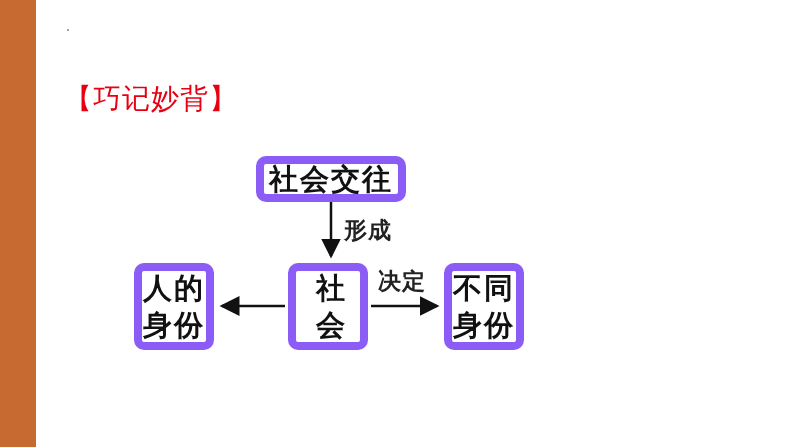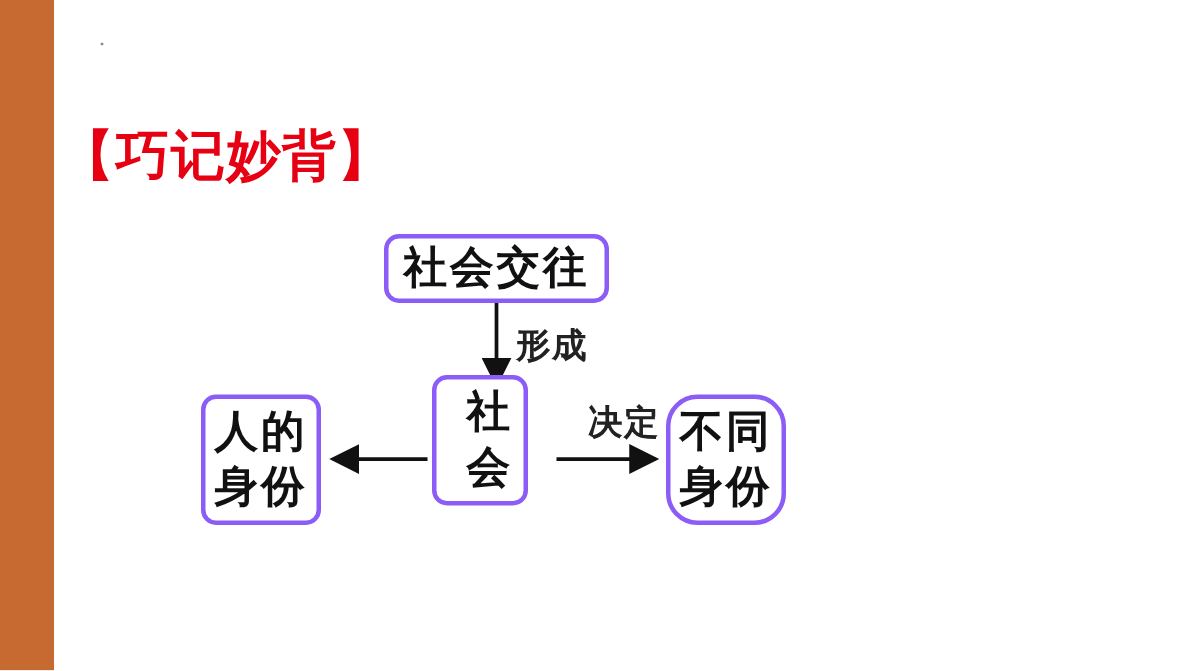--- a/index.html
+++ b/index.html
@@ -25,76 +25,76 @@
   .stray-dot {
     position: absolute;
     left: 66px;
     top: 18px;
     font-size: 16px;
     color: #8a8a8a;
     line-height: 16px;
   }
   .section-title {
     position: absolute;
-    left: 40px;
+    left: 64px;
     top: 80px;
-    font-size: 36px;
-    font-weight: bold;
+    font-size: 28px;
+    font-weight: normal;
     letter-spacing: 1px;
   }
   .diagram {
     position: absolute;
     left: 0;
     top: 0;
     width: 794px;
     height: 447px;
   }
   .arrows {
     position: absolute;
     left: 0;
     top: 0;
     width: 794px;
     height: 447px;
   }
   .box {
     position: absolute;
     box-sizing: border-box;
     background: #ffffff;
-    border: 3px solid #8b5cf6;
+    border: 8px solid #8b5cf6;
     border-radius: 10px;
     color: #111111;
     display: flex;
     flex-direction: column;
     align-items: center;
     justify-content: center;
     font-size: 29px;
     font-weight: 600;
     line-height: 37px;
     letter-spacing: 2px;
   }
   .top-box {
     left: 256px;
     top: 156px;
     width: 150px;
     height: 46px;
     flex-direction: row;
   }
   .left-box   { left: 134px; top: 263px; width: 80px; height: 87px; text-align: center; }
-  .center-box { left: 288px; top: 250px; width: 64px; height: 87px; padding-left: 20px; }
-  .right-box  { left: 444px; top: 263px; width: 80px; height: 87px; border-radius: 21px; }
+  .center-box { left: 288px; top: 263px; width: 80px; height: 87px; padding-left: 20px; }
+  .right-box  { left: 444px; top: 263px; width: 80px; height: 87px; }
   .arrow-label {
     position: absolute;
     font-size: 23px;
     color: #222222;
     letter-spacing: 1px;
     font-weight: 700;
   }
   .label-form   { left: 344px; top: 215px; }
   .label-left   { left: 224px; top: 266px; }
-  .label-right  { left: 392px; top: 266px; }
+  .label-right  { left: 378px; top: 266px; }
 </style>
 </head>
 <body>
 
 <div class="slide">
 
   <div class="accent-bar" style="background: rgb(199, 106, 49);"></div>
 
   <span class="stray-dot">.</span>
 

